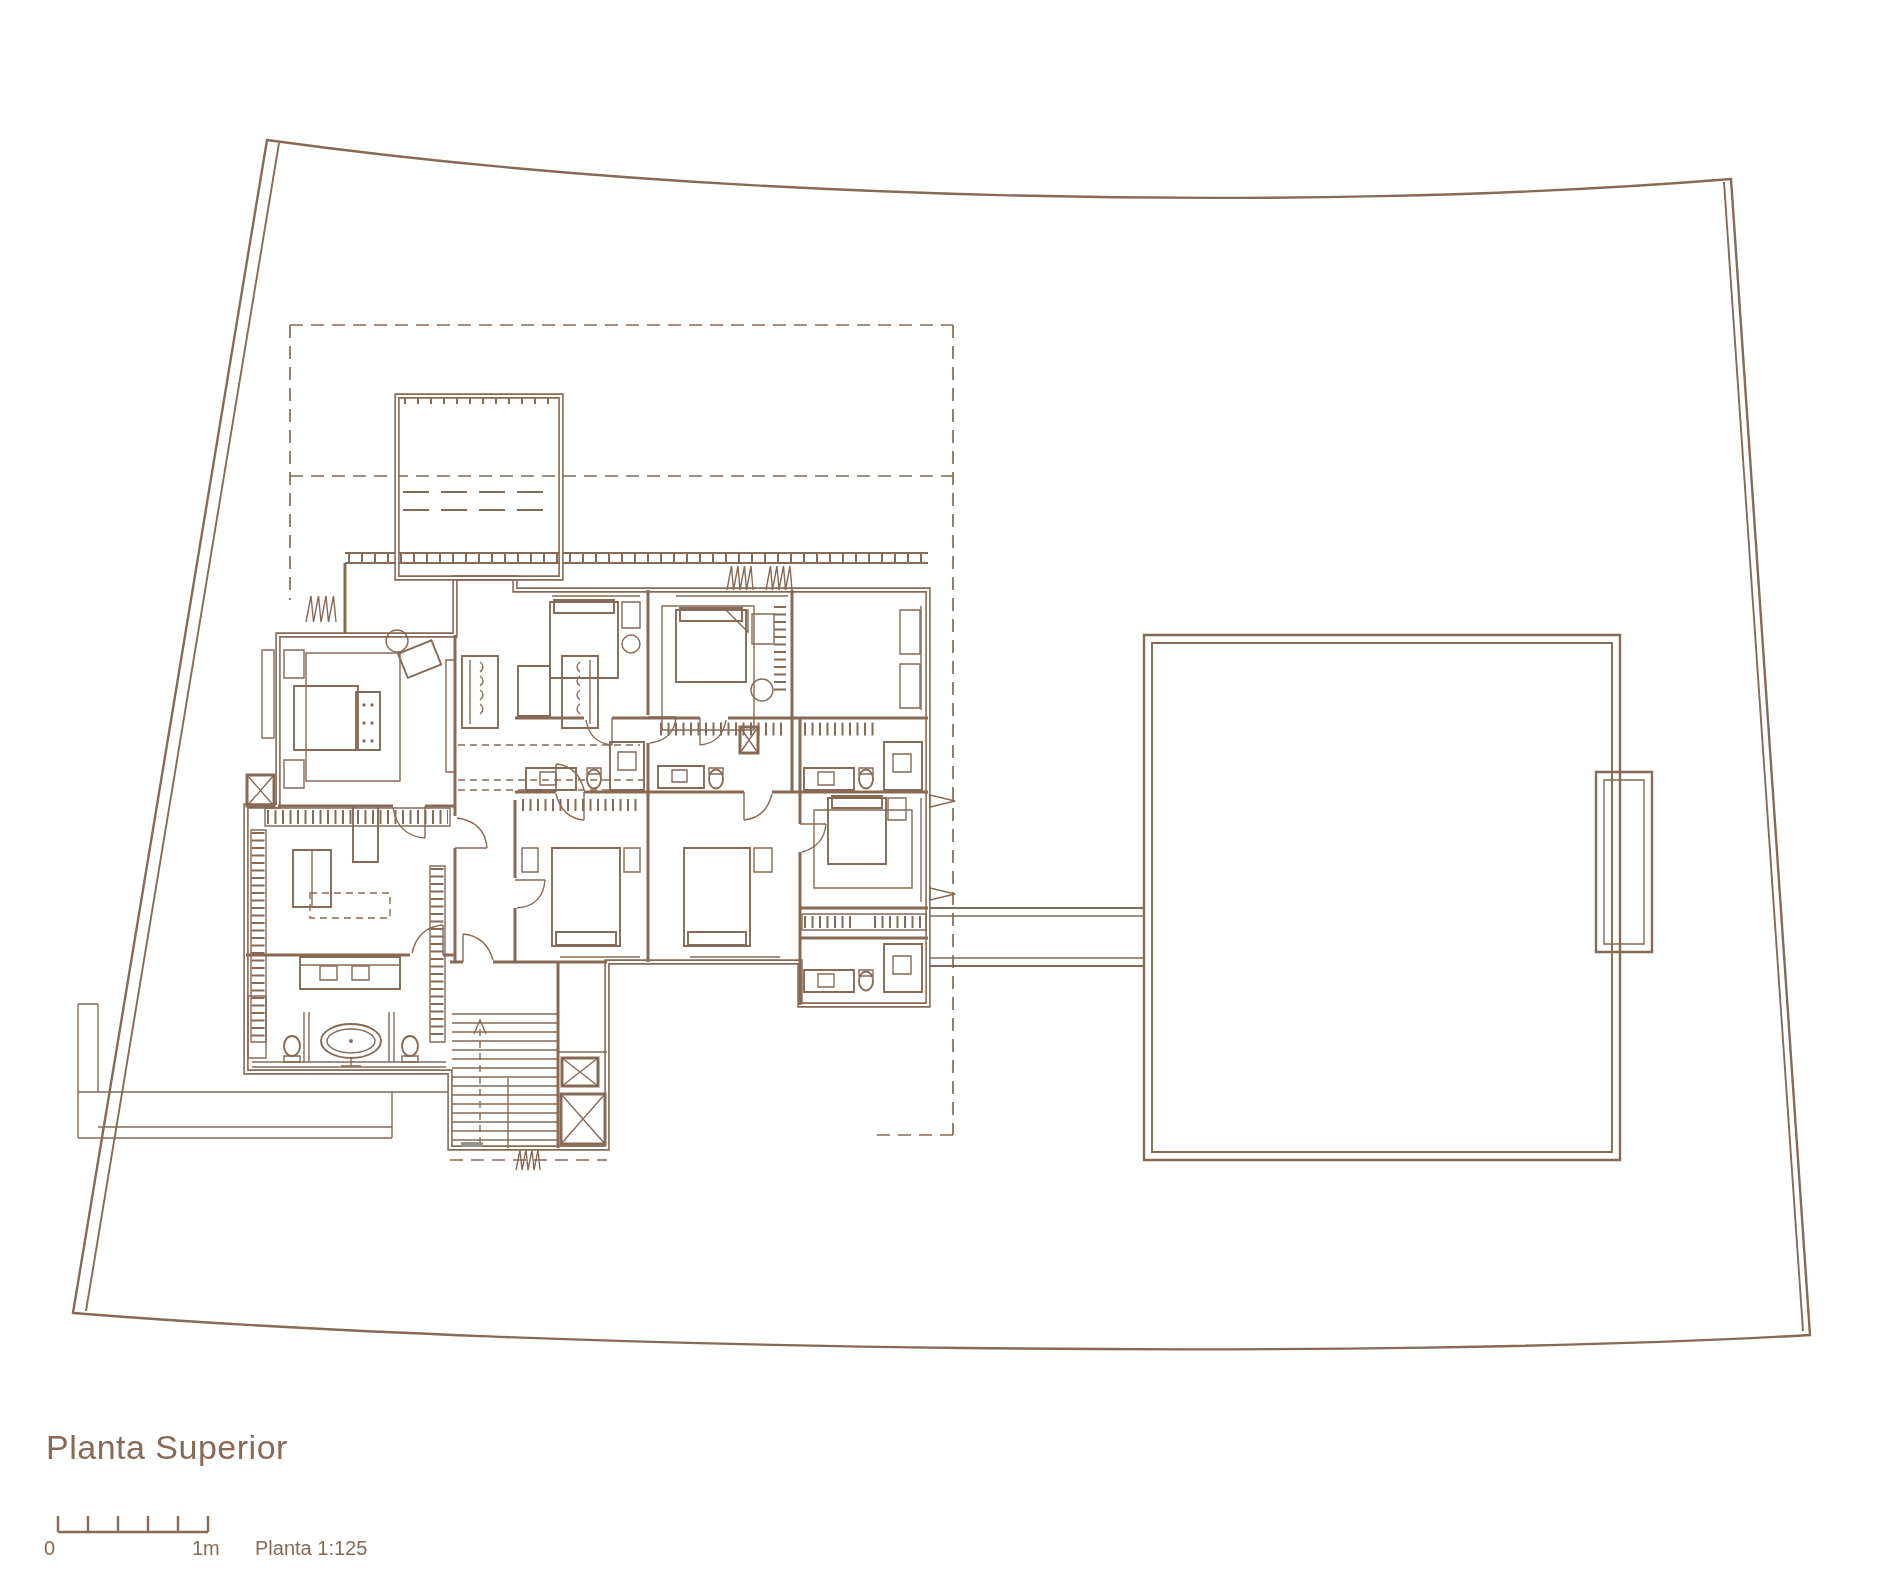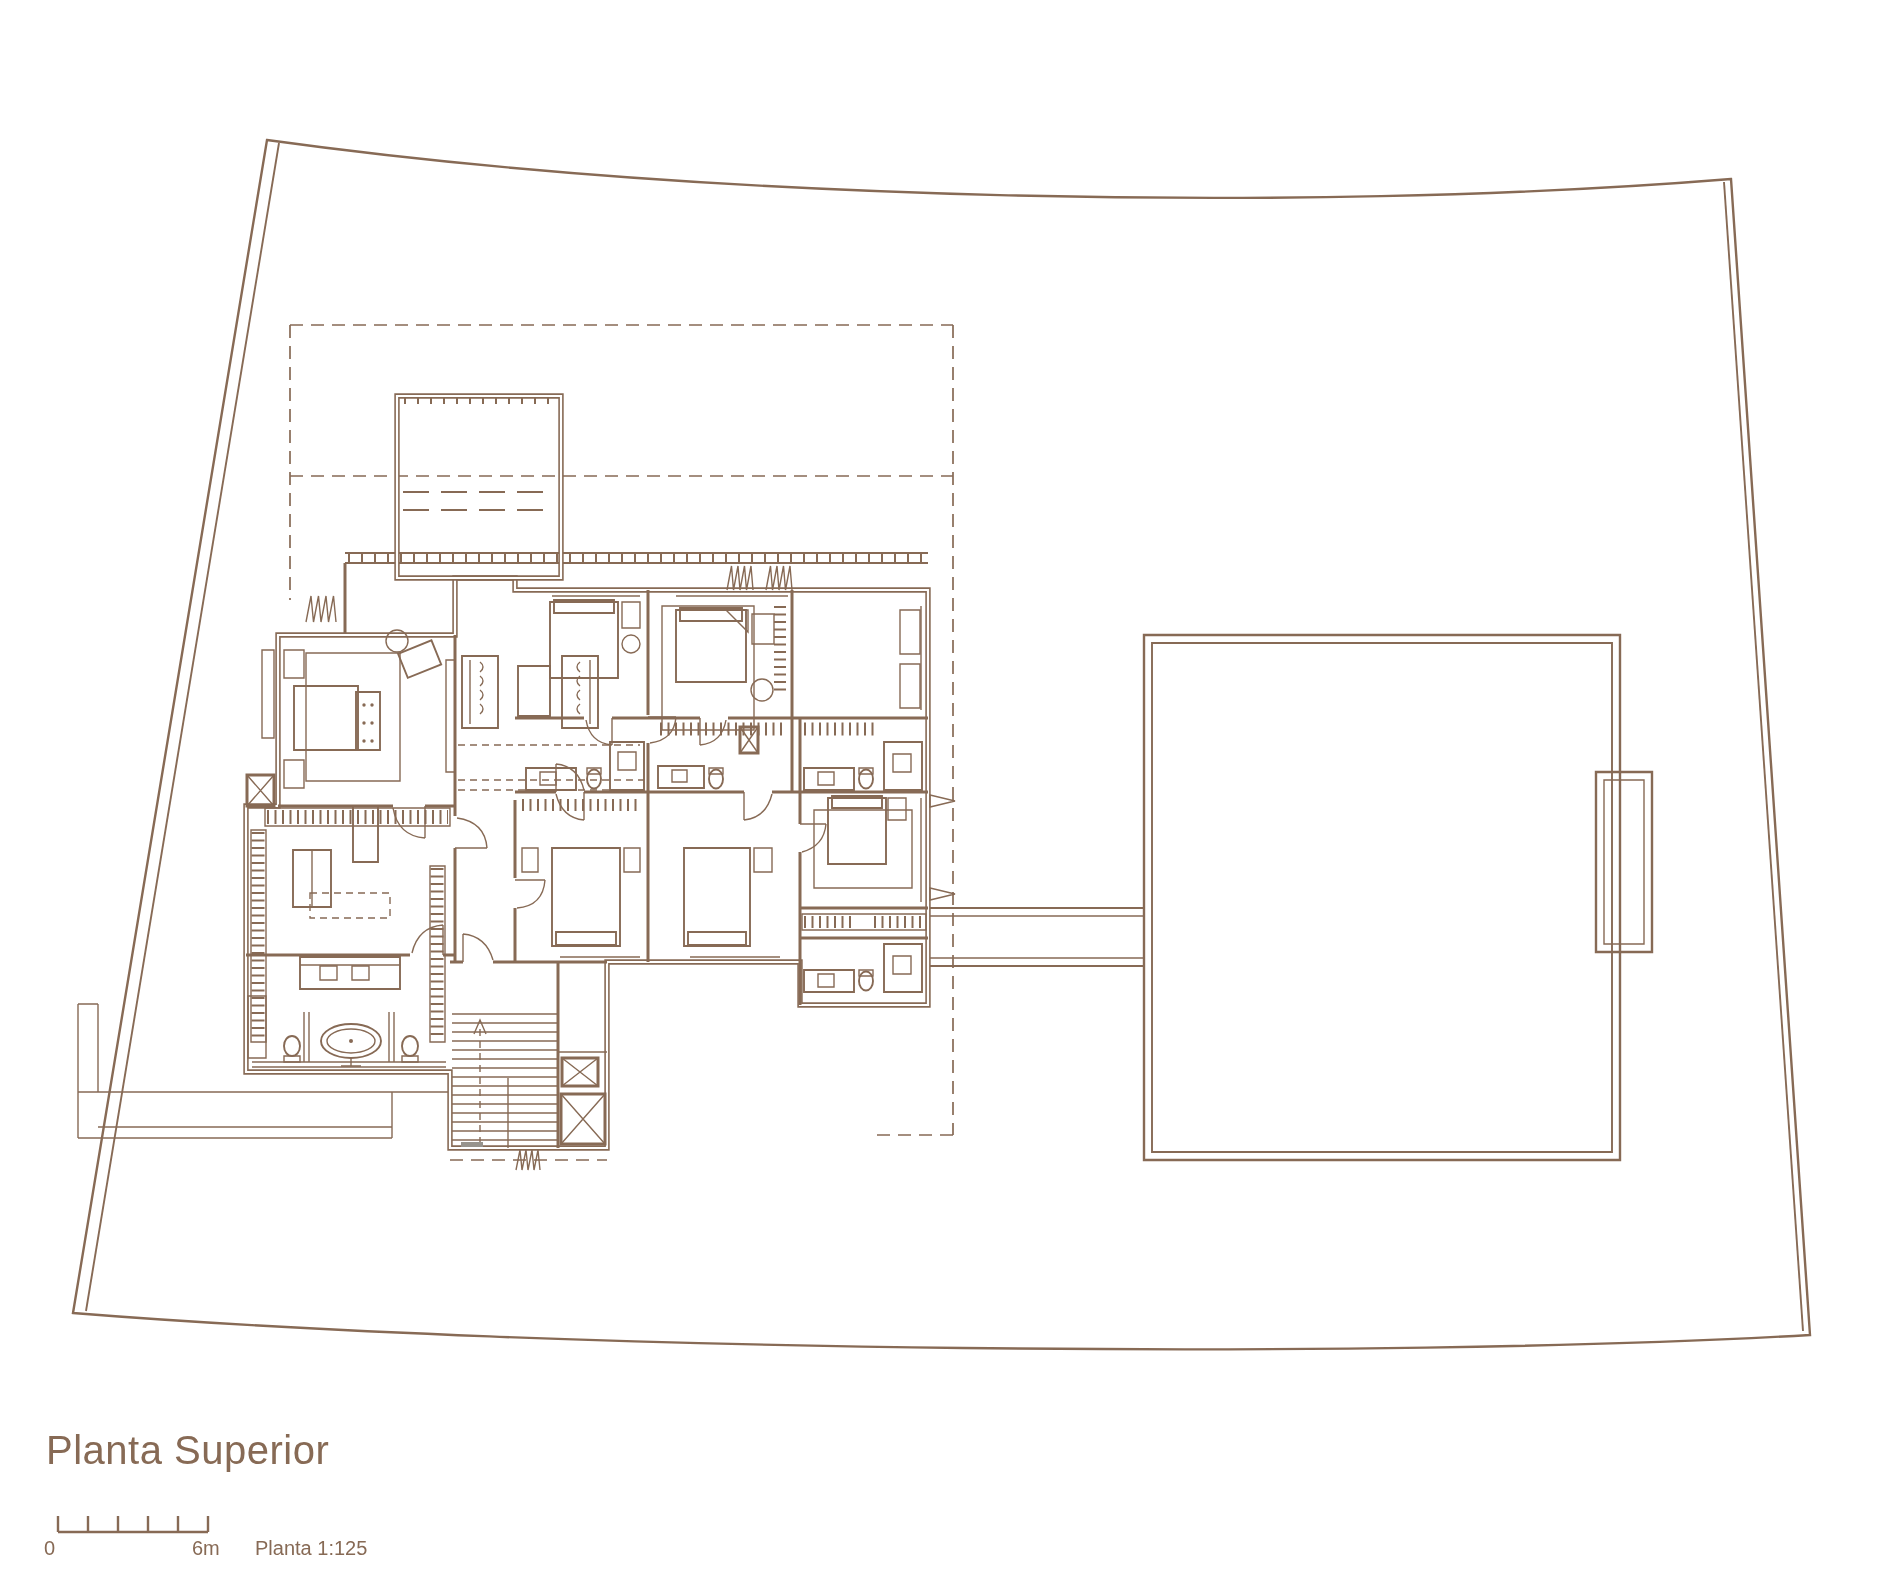--- a/index.html
+++ b/index.html
@@ -12,21 +12,21 @@
   .m  {fill:none;stroke:#876a55;stroke-width:3;}
   .s  {fill:none;stroke:#876a55;stroke-width:1.9;}
   .f  {fill:none;stroke:#876a55;stroke-width:1.4;}
   .b2 {fill:none;stroke:#876a55;stroke-width:2.4;}
   .dash {fill:none;stroke:#876a55;stroke-width:1.7;stroke-dasharray:13,8;}
   .dash2{fill:none;stroke:#876a55;stroke-width:1.4;stroke-dasharray:7,5;}
   .ldash{fill:none;stroke:#876a55;stroke-width:1.9;stroke-dasharray:26,12;}
   .tick {fill:none;stroke:#876a55;stroke-dasharray:2,5.5;}
   .tickw{fill:none;stroke:#876a55;stroke-dasharray:2,11;}
   .fl {fill:#876a55;stroke:none;}
-  .title{position:absolute;left:46px;top:1428px;font-size:40px;font-weight:500;
+  .title{position:absolute;left:46px;top:1428px;font-size:34px;font-weight:500;
          color:#876a55;letter-spacing:.5px;}
   .lbl{position:absolute;font-size:20px;font-weight:500;color:#876a55;}
   .lbl-0{left:44px;top:1537px;}
   .lbl-5m{left:192px;top:1537px;}
   .lbl-esc{left:255px;top:1537px;}
 </style>
 </head>
 <body>
 
 <div class="stage">
@@ -264,16 +264,16 @@
   </g>
 
   <g>
     <path class="b2" d="M58,1532 H208"></path>
     <path class="b2" d="M58,1516 V1532 M88,1516 V1532 M118,1516 V1532 M148,1516 V1532 M178,1516 V1532 M208,1516 V1532"></path>
   </g>
 </svg>
 
 <div class="title">Planta Superior</div>
 <div class="lbl lbl-0">0</div>
-<div class="lbl lbl-5m">6m</div>
+<div class="lbl lbl-5m">1m</div>
 <div class="lbl lbl-esc">Planta 1:125</div>
 
 </div>
 
 </body></html>

